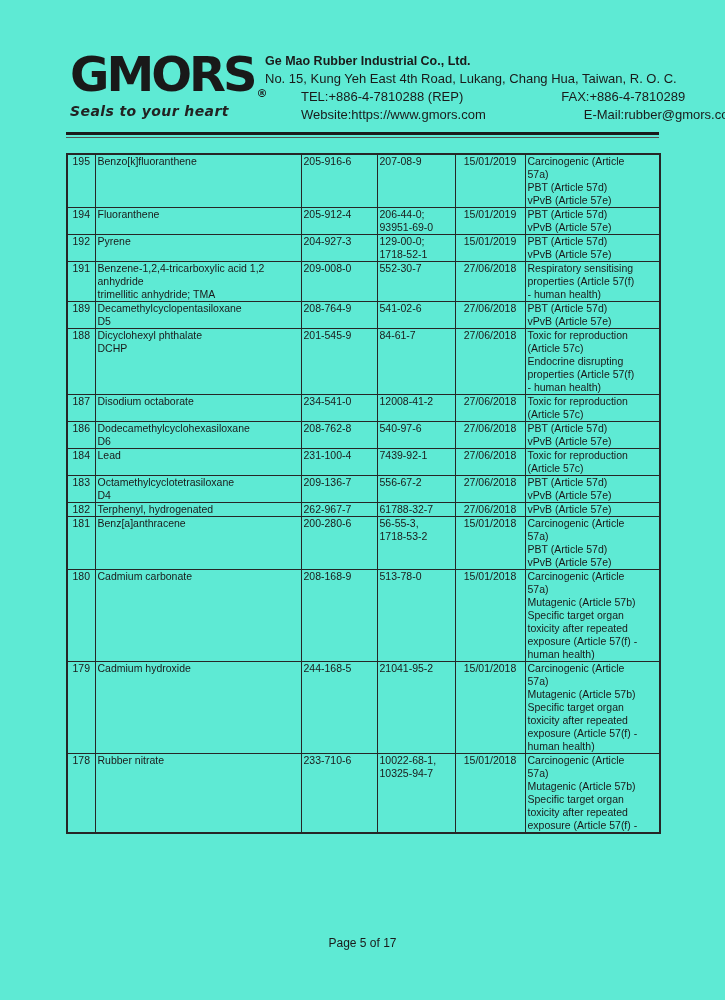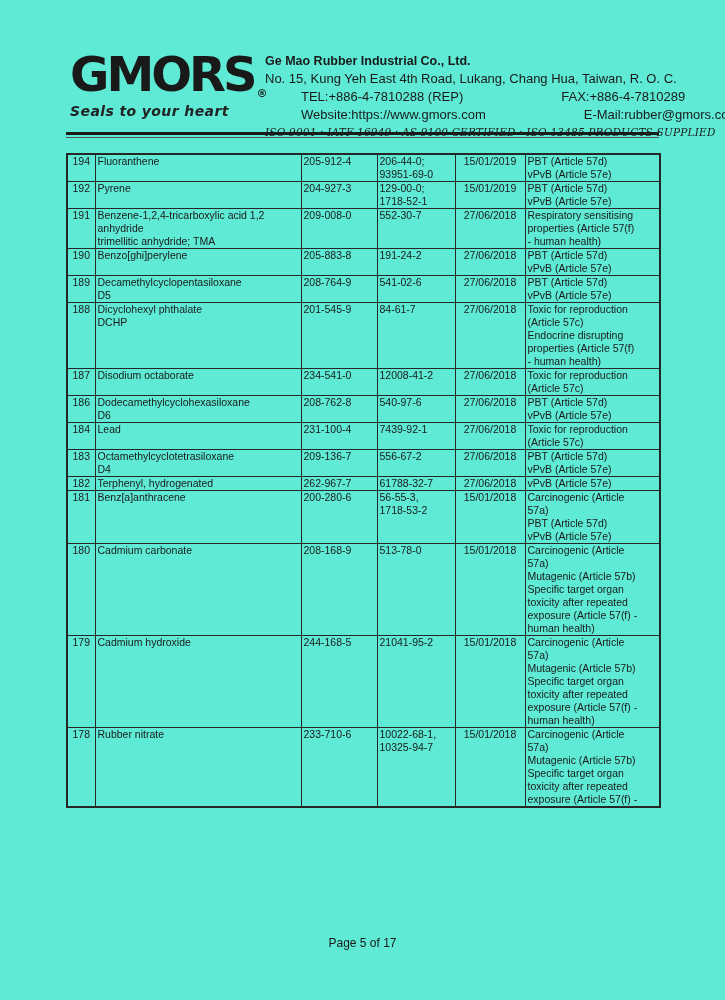--- a/index.html
+++ b/index.html
@@ -65,36 +65,46 @@
 
   <div class="info-block">
     <div class="info-company">Ge Mao Rubber Industrial Co., Ltd.</div>
     <div class="info-line">No. 15, Kung Yeh East 4th Road, Lukang, Chang Hua, Taiwan, R. O. C.</div>
     <div class="info-line info-pair">
       <span>TEL:+886-4-7810288 (REP)</span><span class="info-gap"></span><span>FAX:+886-4-7810289</span>
     </div>
     <div class="info-line info-pair">
       <span>Website:https://www.gmors.com</span><span class="info-gap"></span><span>E-Mail:rubber@gmors.com.tw</span>
     </div>
-    <div class="info-iso">ISO 9001 · IATF 16949 · AS 9100 CERTIFIED · ISO 13485 PRODUCTS SUPPLIED</div>
   </div>
 
   <div class="header-rule"></div>
 
   <table class="svhc">
     <colgroup>
       <col style="width:28px">
         <col style="width:206px">
         <col style="width:76px">
       <col style="width:78px">
         <col style="width:70px">
         <col style="width:135px">
     </colgroup>
     <tbody>
       <tr>
+          <td class="c-no">195</td>
+          <td>Benzo[k]fluoranthene</td>
+          <td>205-916-6</td>
+          <td>207-08-9</td>
+          <td class="c-date">15/01/2019</td>
+          <td>Carcinogenic (Article
+57a)
+PBT (Article 57d)
+vPvB (Article 57e)</td>
+        </tr>
+      <tr>
           <td class="c-no">194</td>
           <td>Fluoranthene</td>
           <td>205-912-4</td>
           <td>206-44-0;
 93951-69-0</td>
           <td class="c-date">15/01/2019</td>
           <td>PBT (Article 57d)
 vPvB (Article 57e)</td>
         </tr>
       <tr>
@@ -113,29 +123,20 @@
 anhydride
 trimellitic anhydride; TMA</td>
           <td>209-008-0</td>
           <td>552-30-7</td>
           <td class="c-date">27/06/2018</td>
           <td>Respiratory sensitising
 properties (Article 57(f)
 - human health)</td>
         </tr>
       <tr>
-          <td class="c-no">190</td>
-          <td>Benzo[ghi]perylene</td>
-          <td>205-883-8</td>
-          <td>191-24-2</td>
-          <td class="c-date">27/06/2018</td>
-          <td>PBT (Article 57d)
-vPvB (Article 57e)</td>
-        </tr>
-      <tr>
           <td class="c-no">189</td>
           <td>Decamethylcyclopentasiloxane
 D5</td>
           <td>208-764-9</td>
           <td>541-02-6</td>
           <td class="c-date">27/06/2018</td>
           <td>PBT (Article 57d)
 vPvB (Article 57e)</td>
         </tr>
       <tr>

